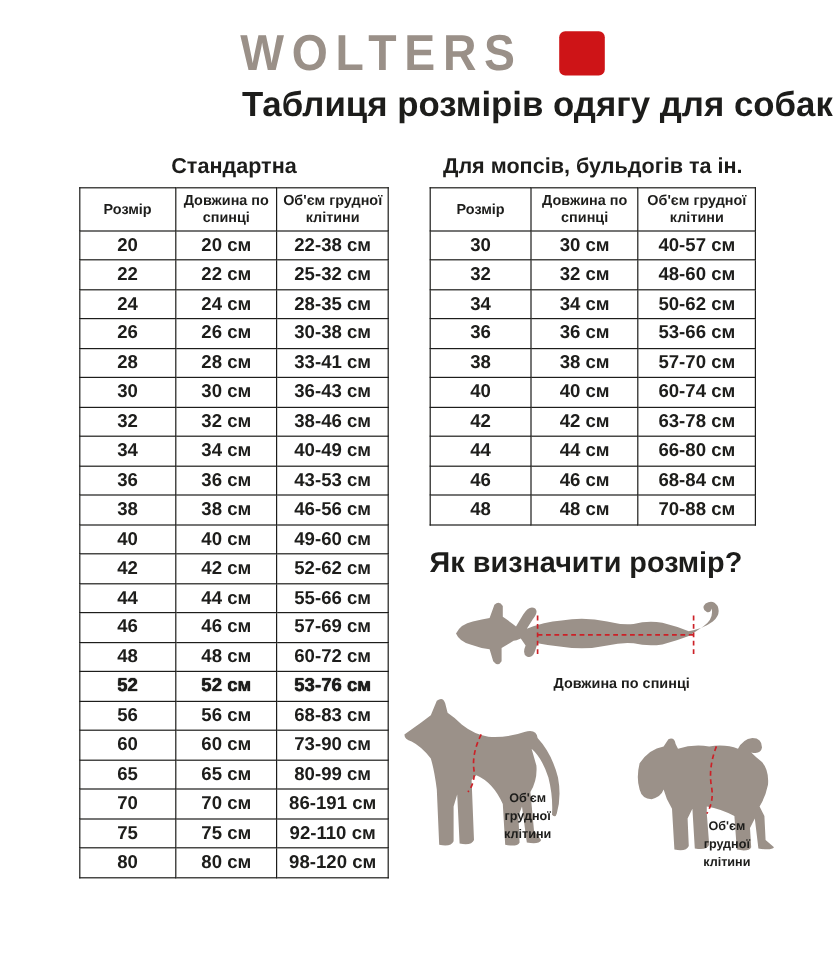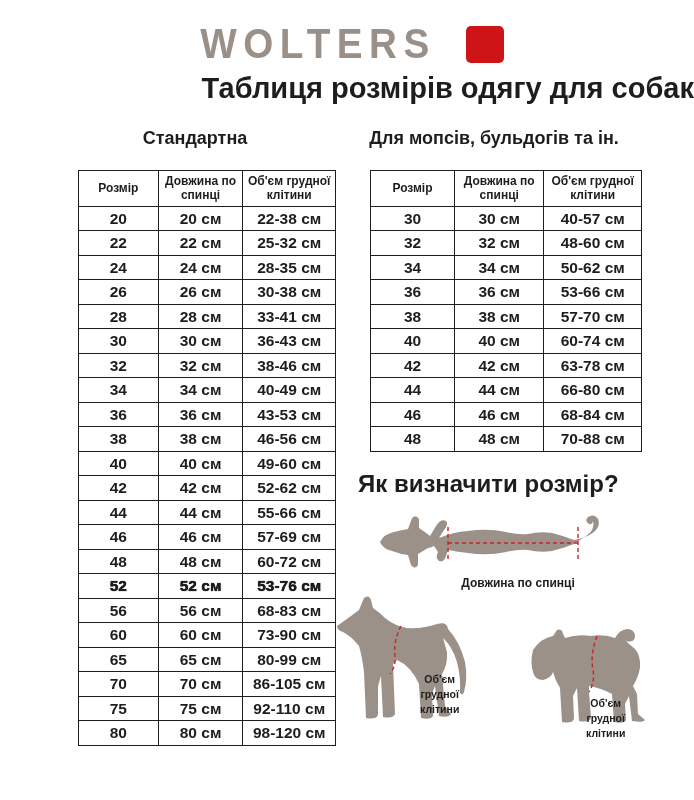--- a/index.html
+++ b/index.html
@@ -21,23 +21,23 @@
     color:var(--logo-gray);transform:scaleX(.92);transform-origin:center;}
   .logo-square{width:38px;height:37px;background:var(--brand-red);border-radius:5px;}
 
   .page-title{position:absolute;top:72px;left:0;width:100%;text-align:right;
     font-size:29px;font-weight:bold;letter-spacing:0;}
 
   
   .col{position:absolute;top:128px;}
   .col-left{left:66px;width:258px;}
   .col-right{left:358px;width:272px;}
-  .table-title{font-size:18px;font-weight:bold;text-align:center;margin-bottom:21px;}
-
-  table.size-table{width:100%;border-collapse:collapse;table-layout:fixed;margin-left:12px;}
+  .table-title{font-size:18px;font-weight:bold;text-align:center;margin-bottom:7px;}
+
+  table.size-table{width:100%;border-collapse:collapse;table-layout:fixed;}
   table.size-table th,table.size-table td{
     border:1.6px solid var(--text-black);text-align:center;vertical-align:middle;
     font-weight:bold;}
   table.size-table th{font-size:12px;line-height:1.2;padding:3px 1px;height:34px;}
   table.size-table td{font-size:15.5px;height:24.5px;padding:0 1px;}
   table.size-table col.c1{width:31%;} table.size-table col.c2{width:33%;}
   table.size-table col.c3{width:36%;}
   tr.bold-row td{text-shadow:0 0 .7px var(--text-black),0 0 .7px var(--text-black);}
 
   
@@ -177,21 +177,21 @@
             <td>73-90 см</td>
           </tr>
           <tr>
             <td>65</td>
             <td>65 см</td>
             <td>80-99 см</td>
           </tr>
           <tr>
             <td>70</td>
             <td>70 см</td>
-            <td>86-105 см</td>
+            <td>86-191 см</td>
           </tr>
           <tr>
             <td>75</td>
             <td>75 см</td>
             <td>92-110 см</td>
           </tr>
           <tr>
             <td>80</td>
             <td>80 см</td>
             <td>98-120 см</td>

